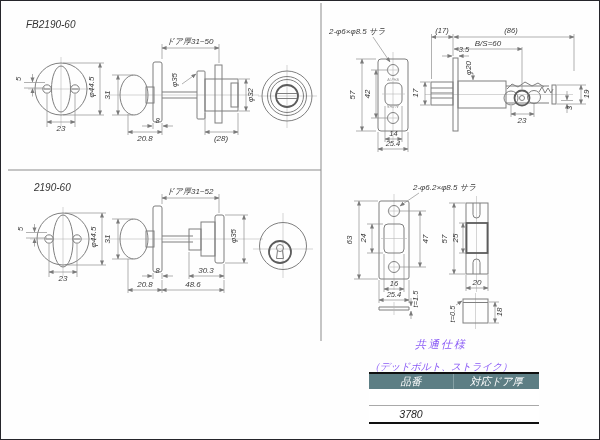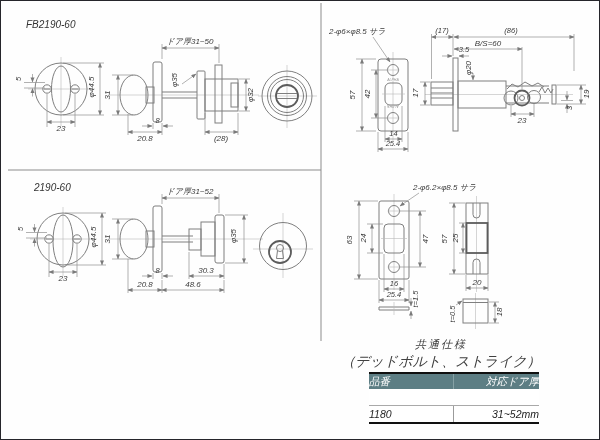--- a/index.html
+++ b/index.html
@@ -11,31 +11,31 @@
   .bold{fill:none;stroke:#5c5c5c;stroke-width:1.8}
   .dl{fill:none;stroke:#8f8f8f;stroke-width:0.7}
   .cl{fill:none;stroke:#b9b9b9;stroke-width:0.6}
   .div{stroke:#8c8c8c;stroke-width:1}
   svg text{fill:#3a3a3a;font-size:8px;text-anchor:middle;
            font-family:"Liberation Sans","DejaVu Sans",sans-serif}
   svg text.ttl{font-size:10px;fill:#333;text-anchor:start}
   svg text.note{text-anchor:start}
   svg text.dim7{font-size:7.5px}
   svg text.stamp{font-size:3.5px;fill:#9a9a9a}
-  .caption{position:absolute;left:340px;top:336px;width:200px;text-align:center;color:#404040}
+  .caption{position:absolute;left:340px;top:336px;width:200px;text-align:center;color:#8b5cf6}
   .cap1{font-size:11px;letter-spacing:2px}
-  .cap2{font-size:14px;margin-top:1px}
+  .cap2{font-size:10px;margin-top:8px}
   .spec-table{position:absolute;left:368px;top:371px;width:170px;
               border-top:2.5px solid #101010;border-bottom:2.5px solid #101010;
               font-size:10.5px;color:#1e1e1e;background:#fff}
   .t-head{display:flex;background:#5d7e84;color:#fff;height:15px;line-height:15px}
   .t-row{display:flex;height:16px;line-height:16px}
   .r1{border-bottom:1px solid #a9a9a9}
-  .c1{width:84px;}
-  .c2{flex:1;text-align:right;border-left:1px solid #9b9b9b}
+  .c1{width:84px;text-align:center}
+  .c2{flex:1;text-align:center;border-left:1px solid #9b9b9b}
   .t-head .c2{border-left:1px solid #86a1a5}
 </style>
 </head>
 <body>
 
 <div class="page">
 
 <svg width="600" height="440" viewBox="0 0 600 440">
   <defs>
     <marker id="ar" viewBox="0 0 6 5" refX="5.6" refY="2.5" markerWidth="7" markerHeight="6" orient="auto-start-reverse">
@@ -359,18 +359,17 @@
   </div>
 
   <div class="spec-table">
     <div class="t-head">
       <div class="c1">品番</div>
       <div class="c2">対応ドア厚</div>
     </div>
     <div class="t-row r1">
     </div>
     <div class="t-row">
-      <div class="c1">1180</div>
-      <div class="c2">31~52mm</div>
+      <div class="c1">3780</div>
     </div>
   </div>
 
 </div>
 
 </body></html>

